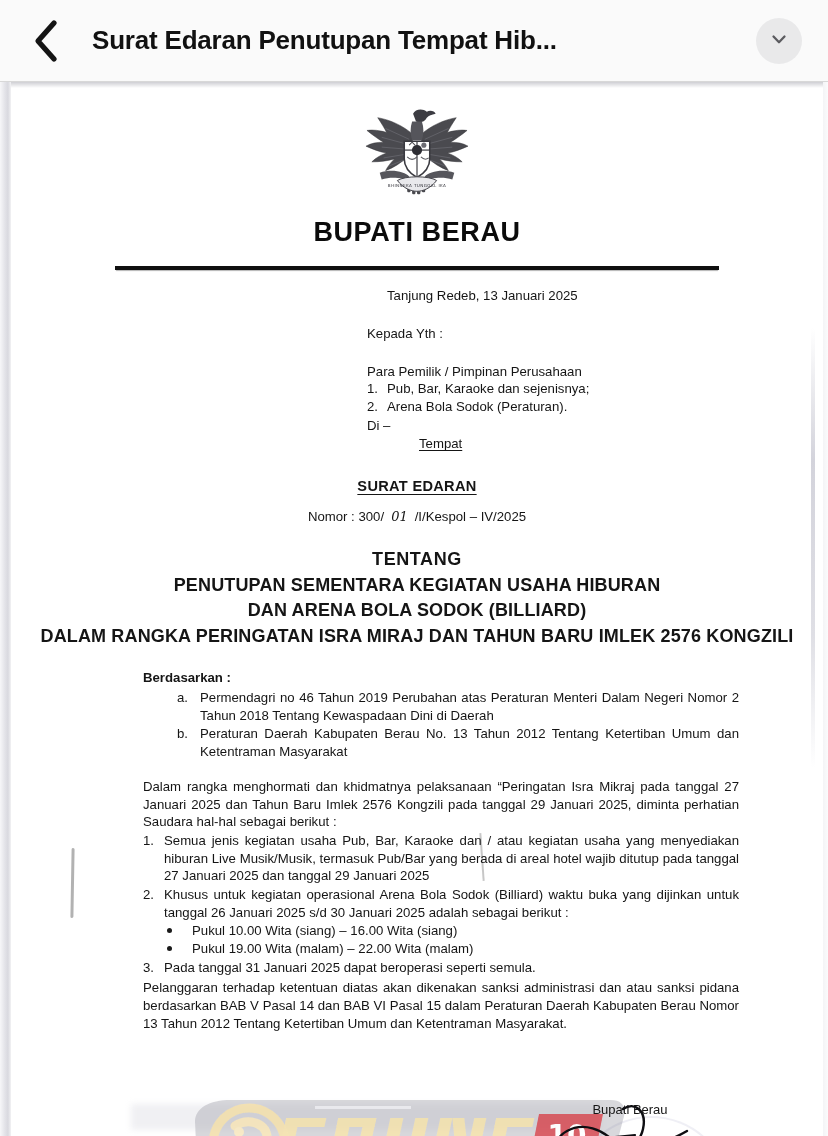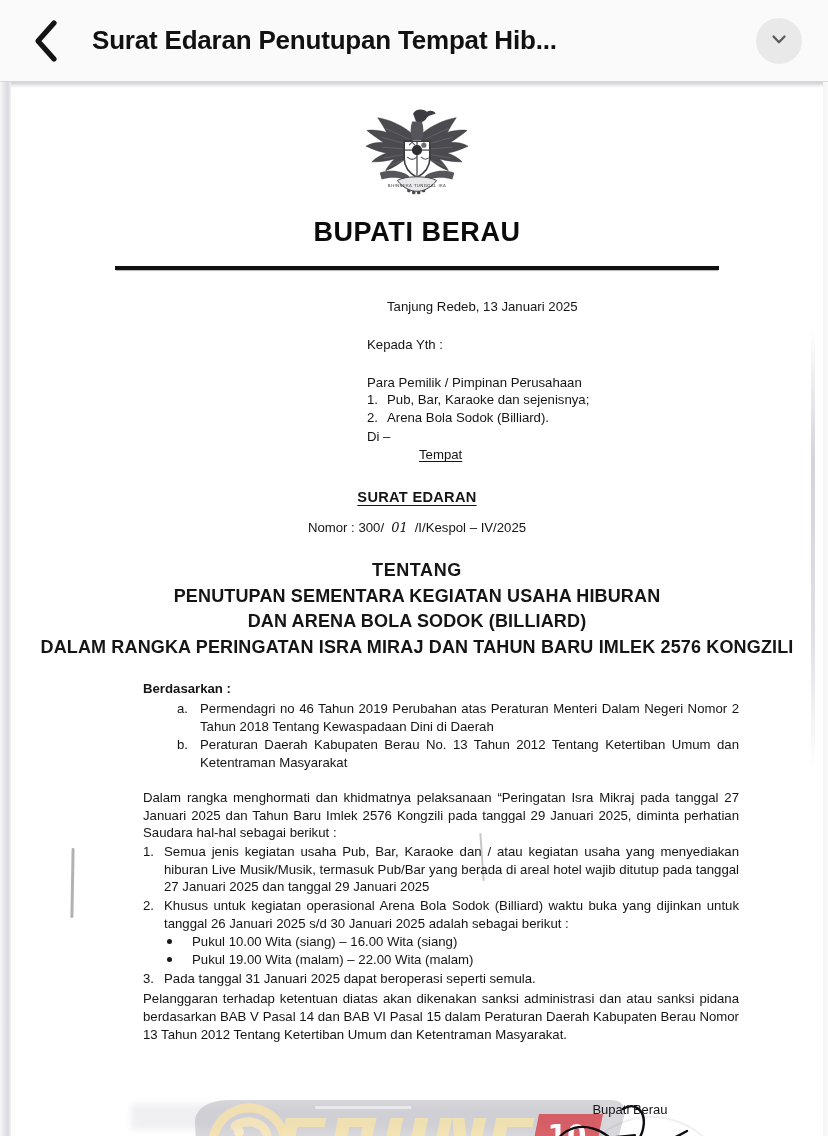--- a/index.html
+++ b/index.html
@@ -113,21 +113,21 @@
   .head-rule {
     margin: 16px auto 0;
     width: 604px;
     height: 4px;
     background: #101010;
     box-shadow: 0 2px 1px -1px rgba(120,120,120,.55);
   }
 
   
   .addr-block {
-    margin-top: 28px;
+    margin-top: 17px;
     padding-left: 356px;
   }
   .addr-date { padding-left: 20px; }
   .addr-kepada { margin-top: 20px; }
   .addr-para { margin-top: 20px; }
   .addr-list { list-style: none; }
   .addr-list li { display: flex; gap: 7px; }
   .addr-num { width: 13px; flex: 0 0 auto; }
   .addr-di { margin-top: 1px; }
   .addr-tempat {
@@ -330,21 +330,21 @@
       <div class="addr-kepada">Kepada Yth :</div>
       <div class="addr-para">
         <div>Para Pemilik / Pimpinan Perusahaan</div>
         <ul class="addr-list">
           <li>
             <span class="addr-num">1.</span>
             <span>Pub, Bar, Karaoke dan sejenisnya;</span>
           </li>
           <li>
             <span class="addr-num">2.</span>
-            <span>Arena Bola Sodok (Billiard).</span>
+            <span>Arena Bola Sodok (Peraturan).</span>
           </li>
         </ul>
         <div class="addr-di">Di –</div>
         <div class="addr-tempat">
           <span class="u">Tempat</span>
         </div>
       </div>
     </div>
 
     <div class="se-block">

